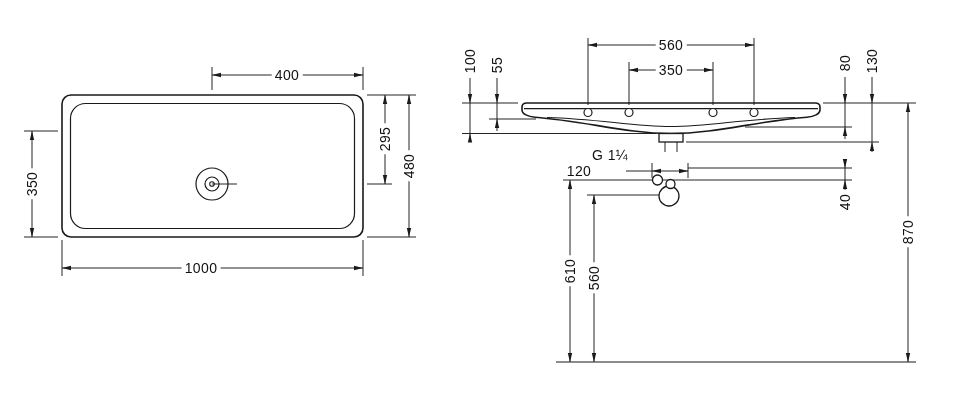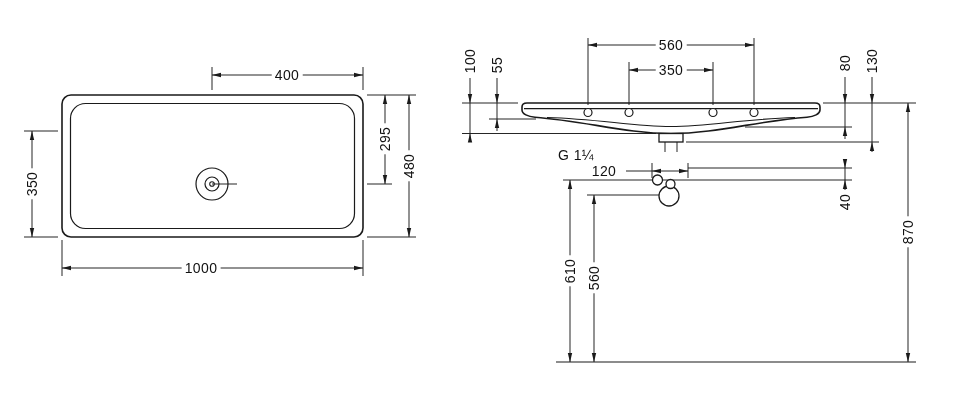--- a/index.html
+++ b/index.html
@@ -184,20 +184,20 @@
   <span class="lbl rot" style="left:32px;top:184px">350</span>
   <span class="lbl rot" style="left:385px;top:139px">295</span>
   <span class="lbl rot" style="left:409px;top:166px">480</span>
 
   <span class="lbl" style="left:671px;top:45px">560</span>
   <span class="lbl" style="left:671px;top:70px">350</span>
   <span class="lbl rot" style="left:470px;top:61px">100</span>
   <span class="lbl rot" style="left:497px;top:65px">55</span>
   <span class="lbl rot" style="left:845px;top:63px">80</span>
   <span class="lbl rot" style="left:872px;top:61px">130</span>
-  <span class="lbl" style="left:576px;top:155px">G 1¼</span>
-  <span class="lbl" style="left:604px;top:171px">120</span>
+  <span class="lbl" style="left:610px;top:155px">G 1¼</span>
+  <span class="lbl" style="left:579px;top:171px">120</span>
   <span class="lbl rot" style="left:845px;top:202px">40</span>
   <span class="lbl rot" style="left:570px;top:271px">610</span>
   <span class="lbl rot" style="left:594px;top:278px">560</span>
   <span class="lbl rot" style="left:908px;top:232px">870</span>
 
 </div>
 
 </body></html>

